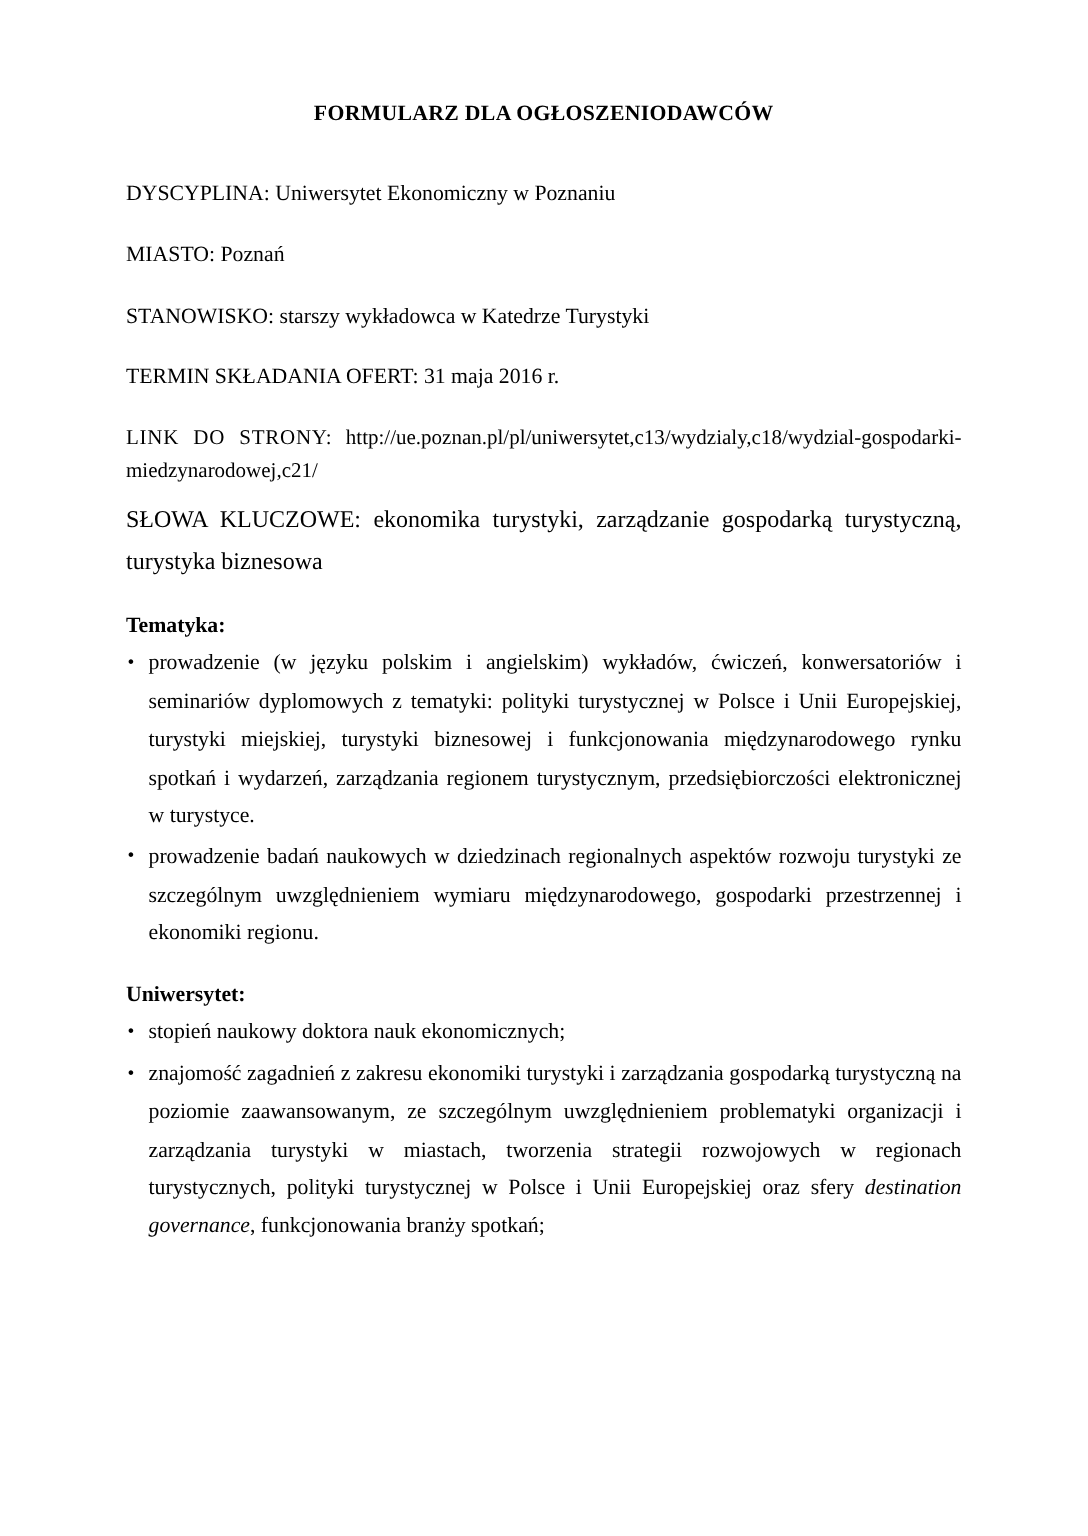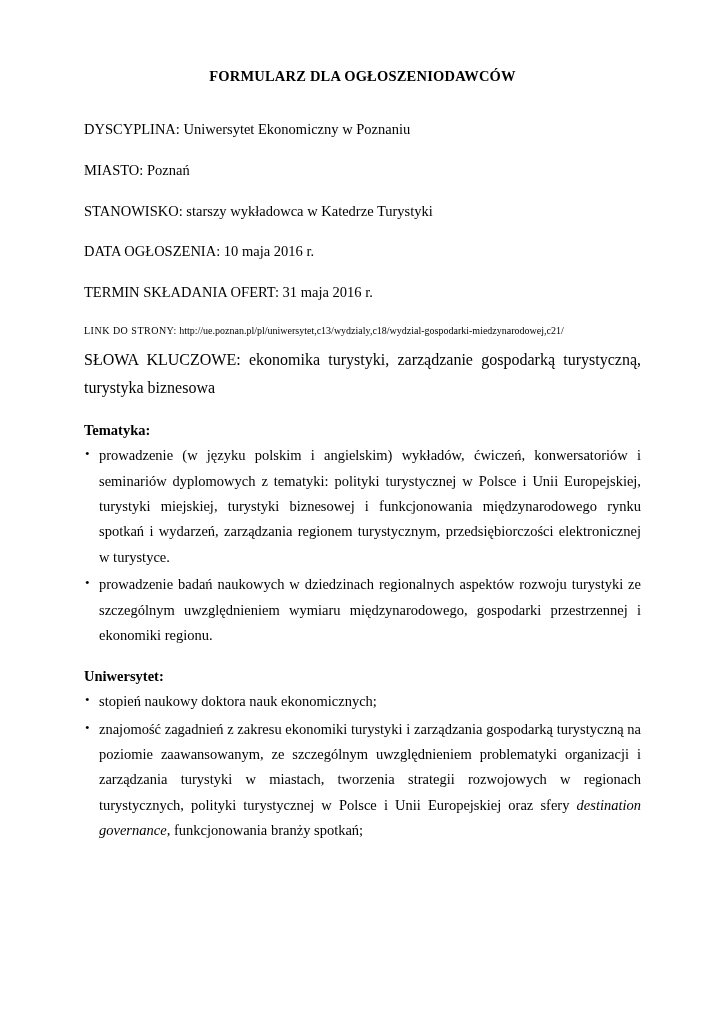--- a/index.html
+++ b/index.html
@@ -38,21 +38,21 @@
   .field-line .label {
     font-weight: normal;
   }
   .field-line .value {
     font-weight: normal;
   }
   .field-line .value-normal {
     font-weight: normal;
   }
   .link-block {
-    font-size: 10px;
+    font-size: 14px;
     line-height: 1.55;
     margin: 0 0 8px 0;
     text-align: justify;
     text-justify: inter-word;
   }
   .para {
     font-size: 16px;
     line-height: 1.75;
     margin: 0 0 14px 0;
     text-align: justify;
@@ -105,24 +105,20 @@
     <span class="label">MIASTO:</span>
     <span class="value">Poznań</span>
   </p>
 
   <p class="field-line">
     <span class="label">STANOWISKO:</span>
     <span class="value">starszy wykładowca w Katedrze Turystyki</span>
   </p>
 
 
-  <p class="field-line">
-    <span class="label">DATA OGŁOSZENIA:</span>
-    <span class="value-normal">10 maja </span><span class="value">2016 r.</span>
-  </p>
 
   <p class="field-line">
     <span class="label">TERMIN SKŁADANIA OFERT:</span>
     <span class="value">31 maja 2016 r.</span>
   </p>
 
   <p class="link-block">
     <span class="label" style="letter-spacing:0.5px;">LINK DO STRONY:</span>
     <span>http://ue.poznan.pl/pl/uniwersytet,c13/wydzialy,c18/wydzial-gospodarki-miedzynarodowej,c21/</span>
   </p>

